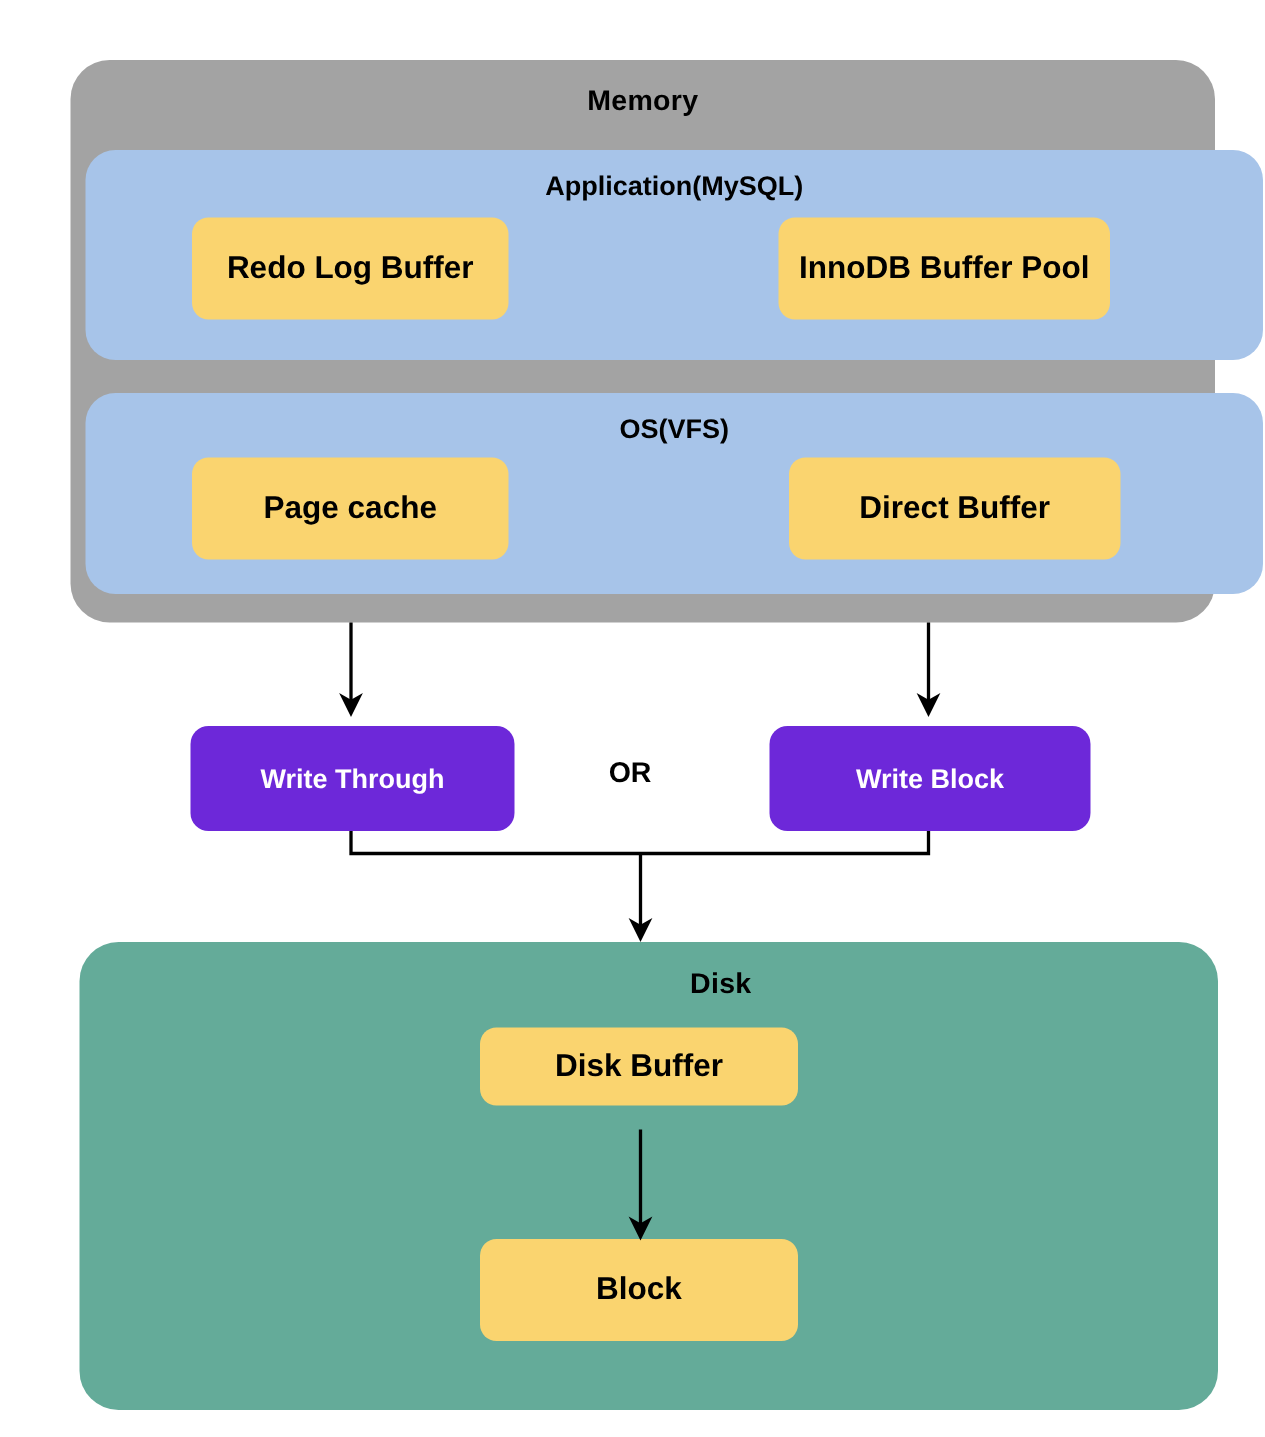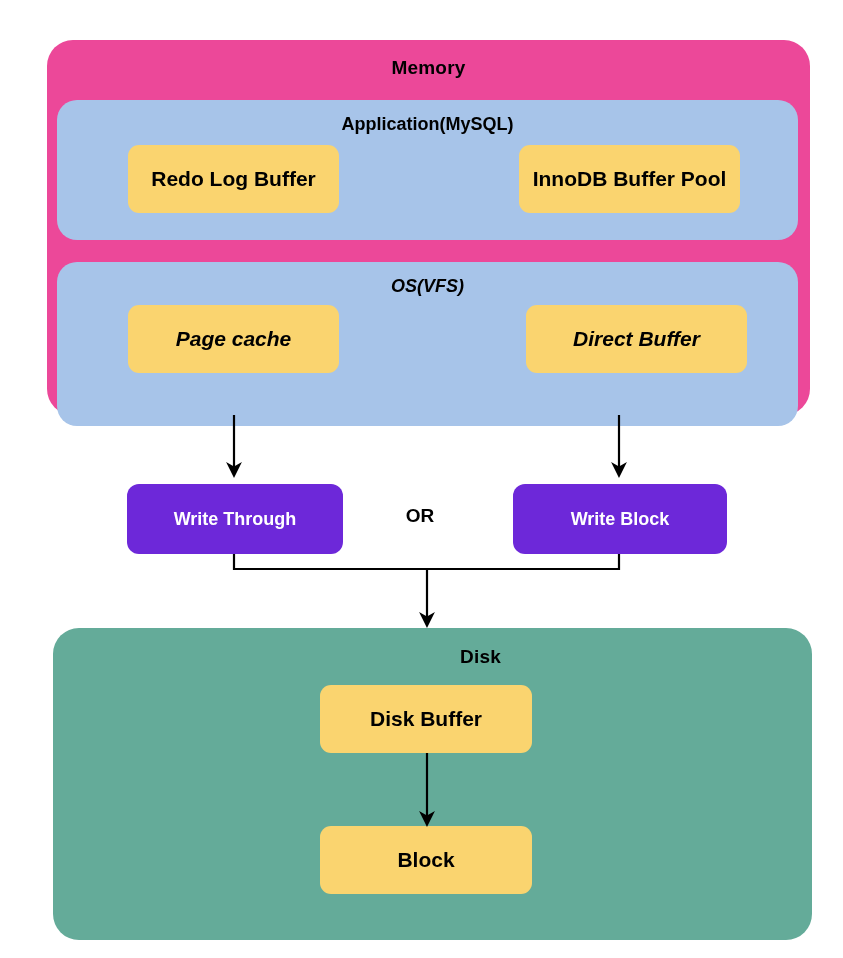--- a/index.html
+++ b/index.html
@@ -22,21 +22,21 @@
     height: 958px;
   }
 
   
   .group-memory {
     position: absolute;
     left: 47px;
     top: 40px;
     width: 763px;
     height: 375px;
-    background: #ec4899;
+    background: #a3a3a3;
     border-radius: 26px;
   }
   .group-disk {
     position: absolute;
     left: 53px;
     top: 628px;
     width: 759px;
     height: 312px;
     background: #64ab99;
     border-radius: 26px;
@@ -55,23 +55,24 @@
   .group-memory > .group-title { top: 17px; }
   .group-disk   > .group-title { top: 18px; margin-left: 48px; }
 
   
   .layer {
     position: absolute;
     left: 10px;
     width: 741px;
     background: #a7c4e9;
     border-radius: 20px;
+    padding-left: 44px;
   }
   .layer-app { top: 60px;  height: 140px; }
-  .layer-os  { top: 222px; height: 164px; font-style: italic; }
+  .layer-os  { top: 222px; height: 134px; }
 
   .layer-title {
     position: absolute;
     left: 0;
     top: 14px;
     width: 100%;
     text-align: center;
     color: #000000;
     font-size: 18px;
     font-weight: bold;
@@ -87,21 +88,21 @@
     justify-content: center;
     color: #000000;
     font-size: 21px;
     font-weight: bold;
   }
   .box-redo      { left: 71px;  top: 45px; width: 211px; height: 68px; }
   .box-innodb    { left: 462px; top: 45px; width: 221px; height: 68px; }
   .box-pagecache { left: 71px;  top: 43px; width: 211px; height: 68px; }
   .box-directbuf { left: 469px; top: 43px; width: 221px; height: 68px; }
 
-  .box-diskbuffer { left: 267px; top: 57px;  width: 212px; height: 68px; }
+  .box-diskbuffer { left: 267px; top: 57px;  width: 212px; height: 52px; }
   .box-block      { left: 267px; top: 198px; width: 212px; height: 68px; }
 
   
   .teal-box {
     position: absolute;
     background: #6d28d9;
     border-radius: 12px;
     display: flex;
     align-items: center;
     justify-content: center;

